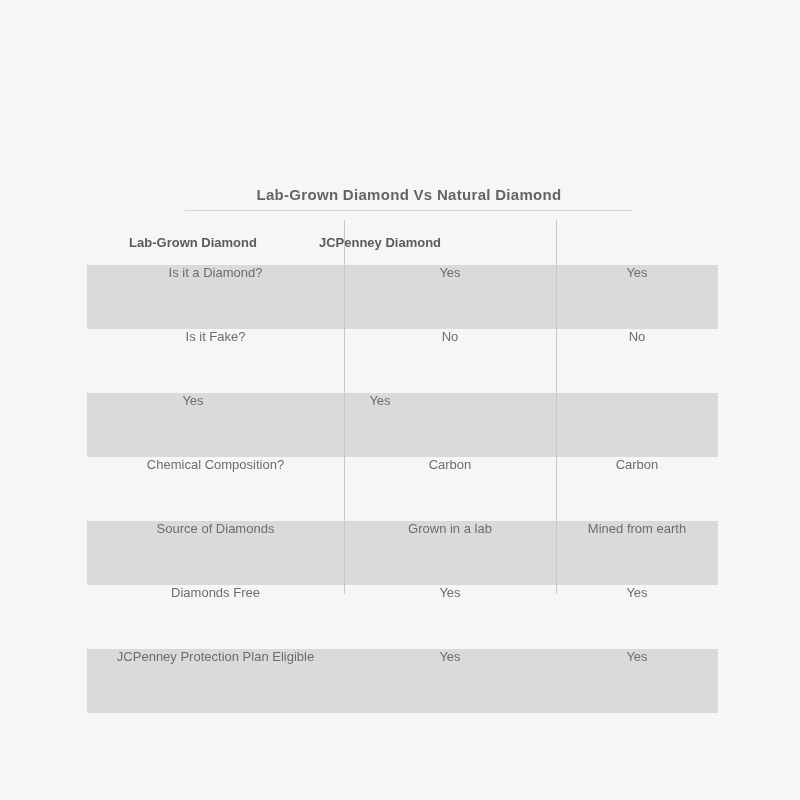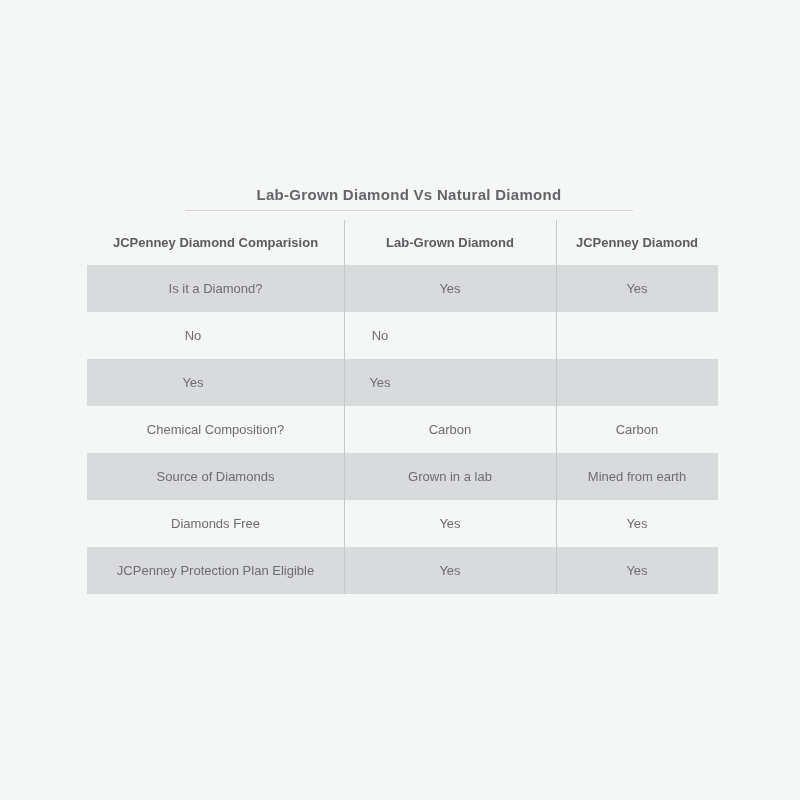--- a/index.html
+++ b/index.html
@@ -46,22 +46,21 @@
     height: 45px;
     align-items: center;
   }
   .thead .cell {
     font-size: 13px;
     font-weight: bold;
     color: #5a5b5e;
   }
   .trow {
     display: flex;
-    height: 47px;
-    align-items: center;
+    height: 64px;
   }
   .trow.shaded {
     background: #d9dadb;
   }
   .cell {
     text-align: center;
     font-size: 13px;
     color: #6c6d70;
     line-height: 1.2;
   }
@@ -82,32 +81,32 @@
 <body>
 
 <div class="canvas">
 
   <div class="page-title">Lab-Grown Diamond Vs Natural Diamond</div>
   <div class="title-rule"></div>
 
   <div class="cmp-table">
 
     <div class="thead">
-      <div class="cell c1">JCPenney Diamond Comparision</div>
       <div class="cell c2">Lab-Grown Diamond</div>
       <div class="cell c3">JCPenney Diamond</div>
     </div>
 
     <div class="trow shaded">
       <div class="cell c1">Is it a Diamond?</div>
       <div class="cell c2">Yes</div>
       <div class="cell c3">Yes</div>
     </div>
 
     <div class="trow">
+      <div class="cell c1">Is it Fake?</div>
       <div class="cell c2">No</div>
       <div class="cell c3">No</div>
     </div>
 
     <div class="trow shaded">
       <div class="cell c2">Yes</div>
       <div class="cell c3">Yes</div>
     </div>
 
     <div class="trow">

